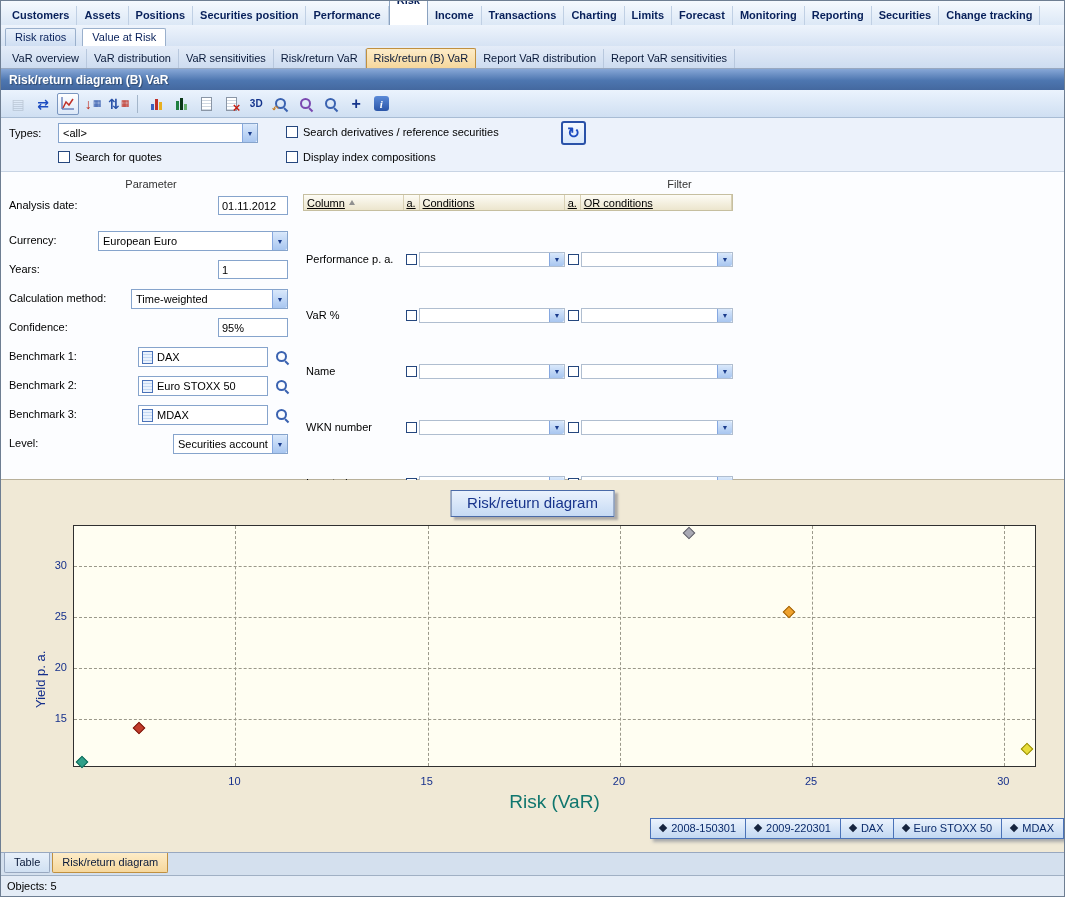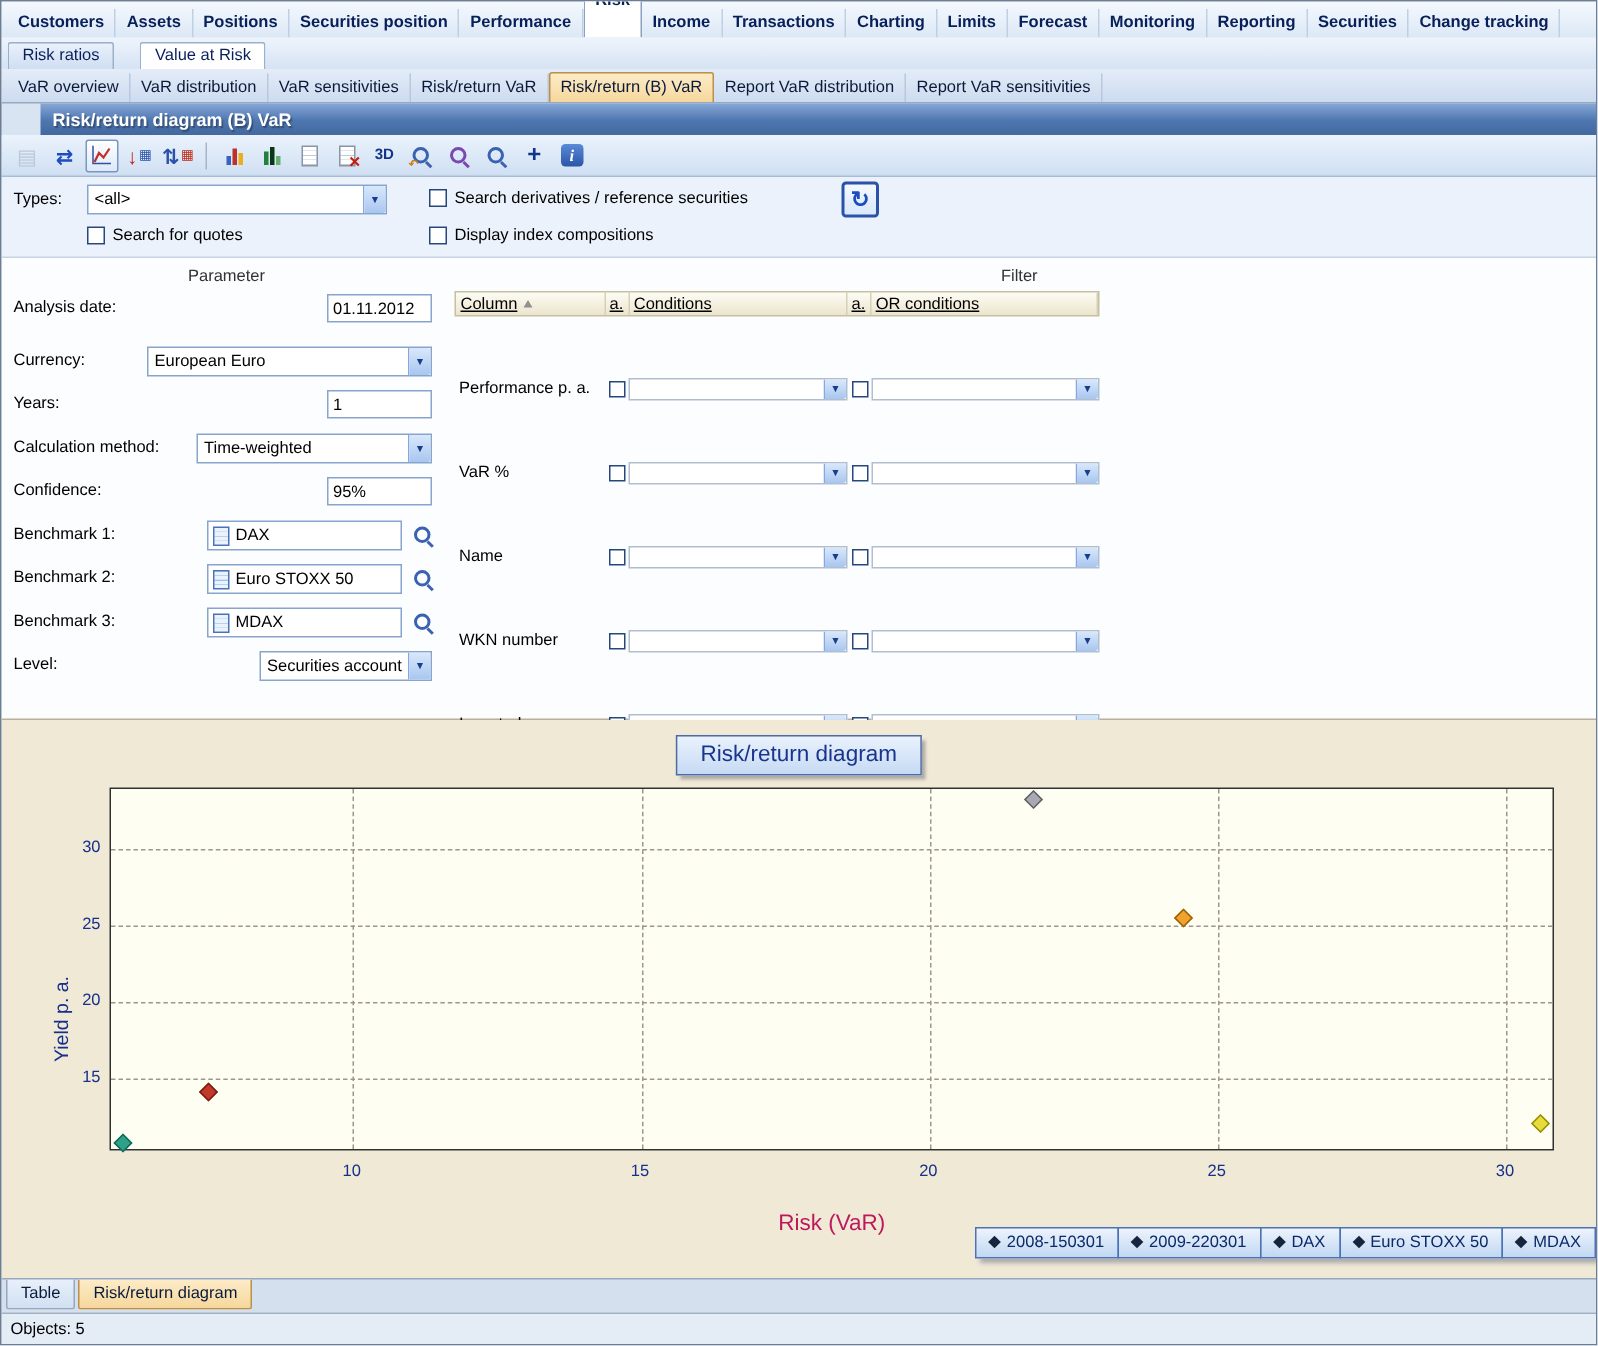--- a/index.html
+++ b/index.html
@@ -5,28 +5,28 @@
   *{box-sizing:border-box;margin:0;padding:0;}
   html,body{background:#fff;}
   body{font-family:"Liberation Sans","DejaVu Sans",sans-serif;font-size:11px;color:#000;}
   #window{width:1065px;height:897px;border:1px solid #6e7e92;background:#d8e4f2;display:flex;flex-direction:column;overflow:hidden;}
 
   
   .tabrow1{height:24px;display:flex;align-items:flex-end;background:linear-gradient(#f5f9fe,#dce8f6);padding:2px 0 0 4px;white-space:nowrap;}
   .tab1{padding:3px 7px 4px;font-weight:bold;color:#08205a;border-right:1px solid #c0d0e4;cursor:pointer;}
   .tab1.active{background:#fff;border:1px solid #8aa2c0;border-bottom:none;border-radius:2px 2px 0 0;padding-bottom:19px;}
   .tabrow2{height:21px;display:flex;align-items:flex-end;background:linear-gradient(#eef4fc,#d6e3f4);padding:2px 0 0 4px;}
-  .tab2{padding:2px 9px 3px;color:#08205a;border:1px solid #9ab0cc;border-bottom:none;border-radius:2px 2px 0 0;background:linear-gradient(#e9f1fb,#cfdef2);margin-right:17px;cursor:pointer;}
+  .tab2{padding:2px 9px 3px;color:#08205a;border:1px solid #9ab0cc;border-bottom:none;border-radius:2px 2px 0 0;background:linear-gradient(#e9f1fb,#cfdef2);margin-right:6px;cursor:pointer;}
   .tab2.active{background:#fff;}
   .tabrow3{height:23px;display:flex;align-items:flex-end;background:linear-gradient(#e4ecf8,#cddcf0);padding:3px 0 0 4px;border-bottom:1px solid #98a8c0;}
   .tab3{padding:3px 7px 4px;color:#0a1a3a;border-right:1px solid #b8c8de;cursor:pointer;}
   .tab3.active{background:linear-gradient(#fdecc8,#f6d79c);border:1px solid #c09040;border-bottom:none;border-radius:2px 2px 0 0;}
 
   
-  .titlebar{height:21px;background:linear-gradient(#87a7d6,#4d76b0 55%,#44689f);color:#fff;font-weight:bold;font-size:12px;display:flex;align-items:center;padding:0 8px;text-shadow:1px 1px 1px rgba(0,0,0,.35);margin-left:26px;}
+  .titlebar{height:21px;background:linear-gradient(#87a7d6,#4d76b0 55%,#44689f);color:#fff;font-weight:bold;font-size:12px;display:flex;align-items:center;padding:0 8px;text-shadow:1px 1px 1px rgba(0,0,0,.35);}
   .toolbar{height:28px;background:linear-gradient(#ebf3fd,#cfdff2);border-bottom:1px solid #a8bcd4;display:flex;align-items:center;gap:3px;padding:0 6px;}
   .ticon{position:relative;min-width:22px;height:22px;display:flex;align-items:center;justify-content:center;gap:1px;font-size:14px;cursor:pointer;border:1px solid transparent;border-radius:2px;}
   .ticon.pressed{border:1px solid #7a96c0;background:linear-gradient(#ffffff,#dce8f8);}
   .ticon.disabled{opacity:.4;cursor:default;}
   .tsep{width:1px;height:18px;background:#a4b6ca;margin:0 4px;}
   .glyph{line-height:1;}
   .mini-bars{display:flex;align-items:flex-end;gap:1px;height:13px;}
   .mini-bars i{width:3px;display:block;}
   .page-ico{width:11px;height:14px;background:repeating-linear-gradient(#fff,#fff 2px,#9fb0c4 3px);border:1px solid #8a96a6;display:inline-block;}
   .x-overlay{position:absolute;right:1px;bottom:0;color:#c81c10;font-weight:bold;font-size:13px;line-height:1;}
@@ -72,21 +72,21 @@
 
   
   .chartarea{position:relative;flex:1;background:#f0e9d6;overflow:hidden;}
   .chart-title{position:absolute;left:50%;transform:translateX(-50%);top:10px;padding:3px 16px 5px;font-size:15px;color:#18348c;background:linear-gradient(#eaf2fd,#c6daf4);border:1px solid #4a6aa8;box-shadow:3px 3px 2px rgba(120,120,130,.55);white-space:nowrap;}
   .plot{position:absolute;left:72px;top:45px;width:963px;height:242px;background:#fffef2;border:1px solid #303030;}
   .grid-v{position:absolute;top:0;bottom:0;width:0;border-left:1px dashed #9a988a;}
   .grid-h{position:absolute;left:0;right:0;height:0;border-top:1px dashed #9a988a;}
   .point{position:absolute;width:9px;height:9px;border:1px solid;transform:translate(-50%,-50%) rotate(45deg);cursor:pointer;}
   .tick-x{position:absolute;top:295px;transform:translateX(-50%);color:#16308c;}
   .tick-y{position:absolute;left:38px;width:28px;text-align:right;transform:translateY(-50%);color:#16308c;}
-  .xlabel{position:absolute;left:72px;width:963px;top:311px;text-align:center;font-size:15px;color:#be185d;margin-top:16px;}
+  .xlabel{position:absolute;left:72px;width:963px;top:311px;text-align:center;font-size:19px;color:#0f766e;}
   .ylabel{position:absolute;left:32px;top:228px;transform:rotate(-90deg);transform-origin:0 0;font-size:13px;color:#16308c;white-space:nowrap;}
   .legend-wrap{position:absolute;left:0;right:0;top:338px;display:flex;justify-content:flex-end;}
   .legend{display:flex;box-shadow:3px 3px 3px rgba(100,110,130,.5);}
   .legend-item{display:flex;align-items:center;gap:5px;padding:3px 9px 4px;border:1px solid #4a72b8;margin-left:-1px;background:linear-gradient(#ecf3fd,#c2d8f2);color:#0a2a6a;cursor:pointer;white-space:nowrap;}
   .legend-item:first-child{margin-left:0;}
   .legend-diamond{width:6px;height:6px;background:#16243e;transform:rotate(45deg);flex:0 0 auto;}
 
   
   .bottomtabs{height:23px;background:#d4e0ee;border-top:1px solid #98a8c0;display:flex;align-items:flex-start;padding:0 0 0 3px;}
   .btab{padding:3px 9px 4px;border:1px solid #98a8c0;border-top:none;border-radius:0 0 2px 2px;background:linear-gradient(#e8f0fa,#d0e0f2);margin-right:2px;color:#0a1a3a;cursor:pointer;}

